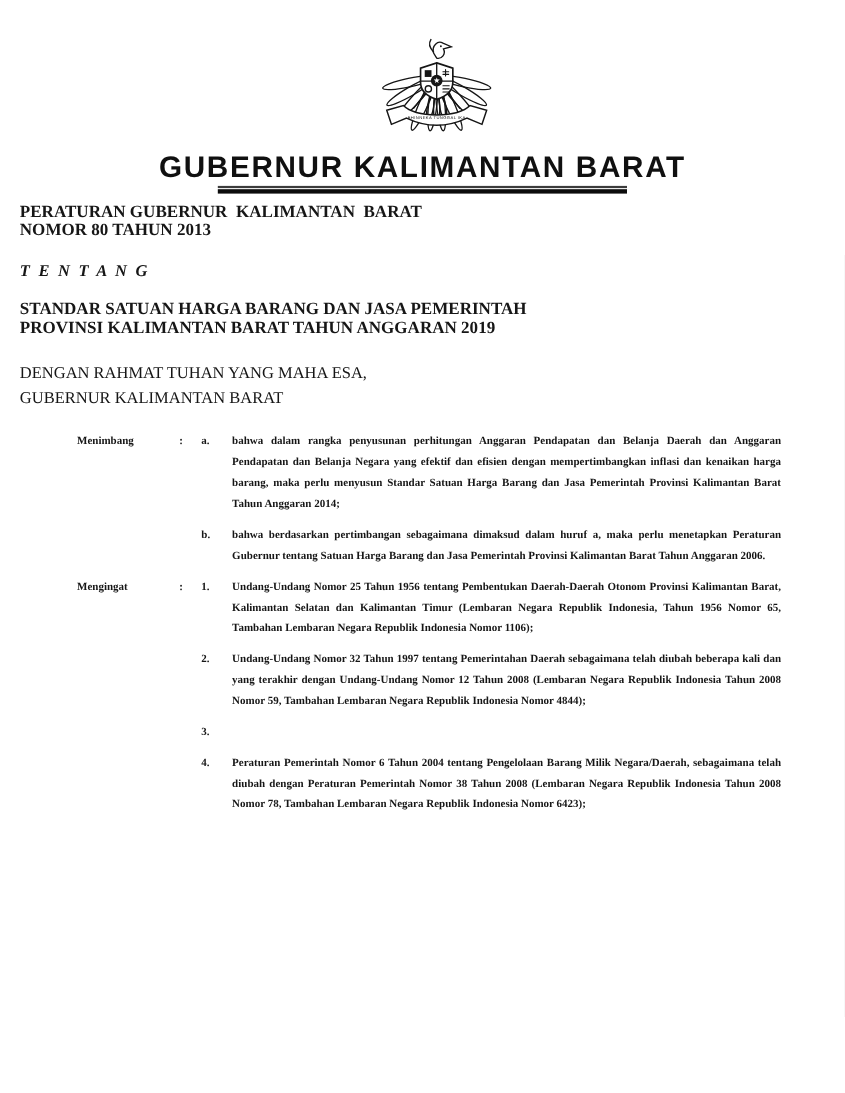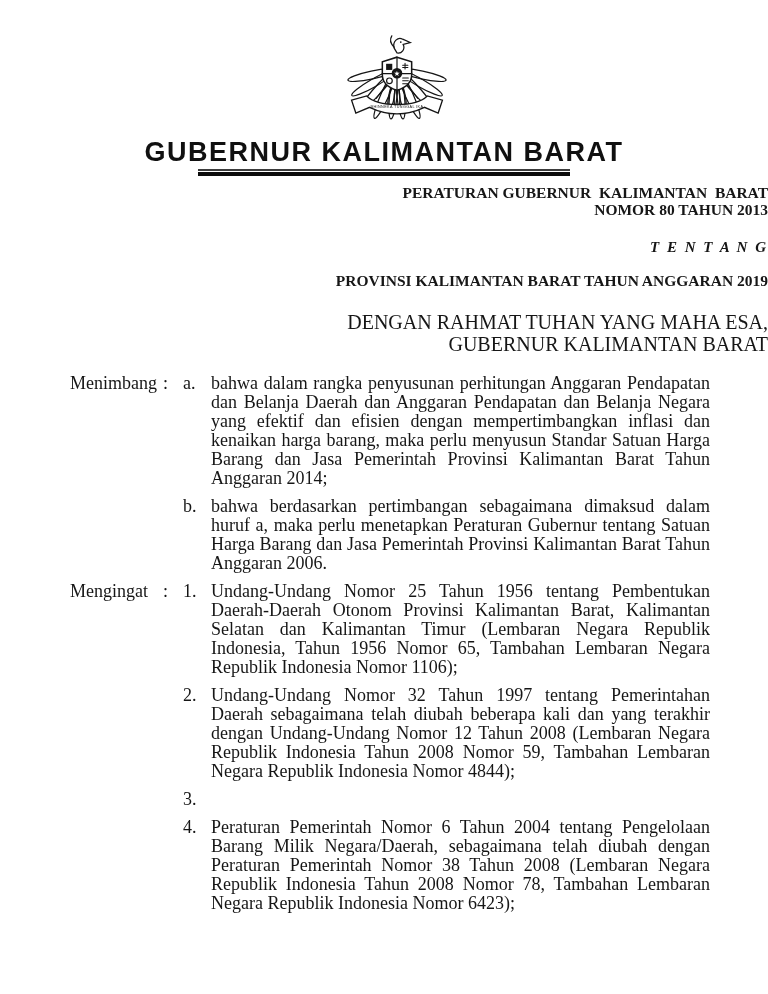--- a/index.html
+++ b/index.html
@@ -28,37 +28,38 @@
     font-weight:700;
     font-size:27px;
     letter-spacing:1.5px;
     line-height:28px;
     color:#101010;
   }
   .title-rule{width:372px;margin:3px auto 0;}
   .title-rule .thin{height:2px;background:#3c3c3c;}
   .title-rule .gap{height:1px;background:transparent;}
   .title-rule .thick{height:4px;background:#0c0c0c;}
-  .center{ text-align:right; white-space:pre-wrap;padding-left:18px; }
+  .center{ text-align:left; white-space:pre-wrap;padding-left:18px; }
   .bold{ font-weight:700; }
   .reg-block{ margin-top:8px; font-size:15.5px; line-height:17px; }
   .tentang{
     margin-top:21px;
     font-size:15px;
     letter-spacing:2px;
     font-style:italic;
   }
   .subject-block{ margin-top:16px; font-size:15.5px; line-height:18px; }
-  .invocation-block{ margin-top:21px; font-size:20px; line-height:22px; font-weight:400; }
+  .invocation-block{ margin-top:21px; font-size:15px; line-height:22px; font-weight:400; }
   
   .clauses{
     margin-top:19px;
     padding:0 58px 0 70px;
-    font-size:18px;
+    font-size:10px;
     line-height:19px;
+    font-weight:bold;
   }
   .row{
     display:grid;
     grid-template-columns:93px 20px 28px 1fr;
     margin-bottom:9px;
   }
   .cell{min-height:19px;}
   .cell.txt{
     text-align:justify;
     text-justify:inter-word;
@@ -124,20 +125,21 @@
   </div>
 
   <div class="reg-block">
     <div class="center bold">PERATURAN GUBERNUR  KALIMANTAN  BARAT</div>
     <div class="center bold">NOMOR 80 TAHUN 2013</div>
   </div>
 
   <div class="center bold tentang">T E N T A N G</div>
 
   <div class="subject-block">
+    <div class="center bold">STANDAR SATUAN HARGA BARANG DAN JASA PEMERINTAH</div>
     <div class="center bold">PROVINSI KALIMANTAN BARAT TAHUN ANGGARAN 2019</div>
   </div>
 
   <div class="invocation-block">
     <div class="center">DENGAN RAHMAT TUHAN YANG MAHA ESA,</div>
     <div class="center">GUBERNUR KALIMANTAN BARAT</div>
   </div>
 
   <div class="clauses">
 

